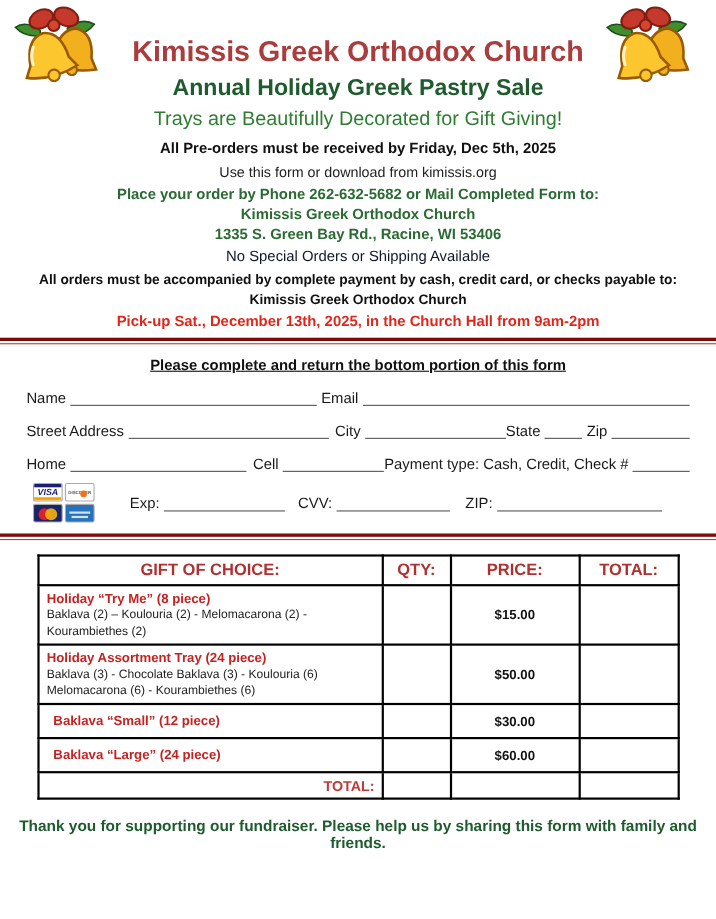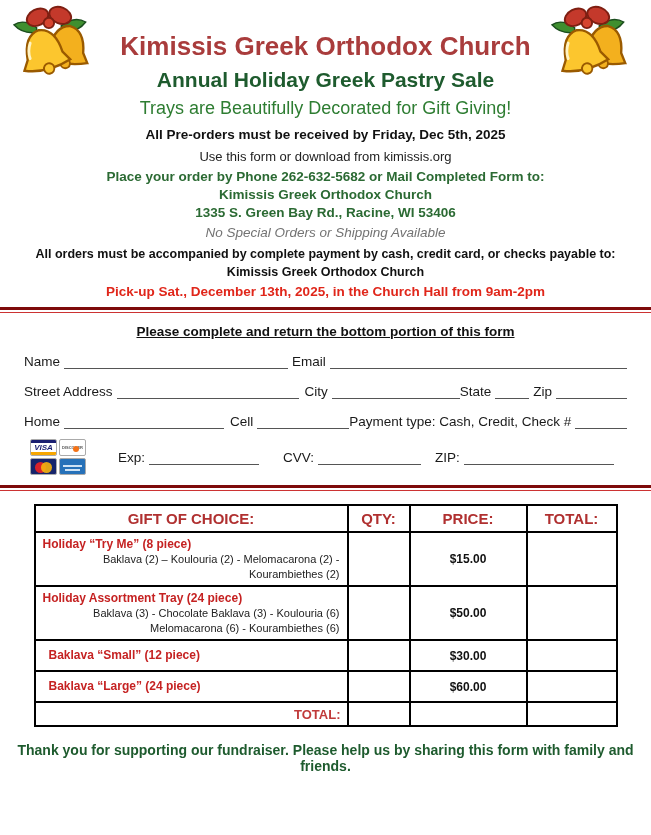--- a/index.html
+++ b/index.html
@@ -16,21 +16,21 @@
   .bells.left { left:8px; }
   .bells.right { right:10px; }
 
   .t-title   { margin-top:32px; font-size:26px; font-weight:bold; color:#a93c3c; line-height:28px; }
   .t-sub     { margin-top:8px;  font-size:21px; font-weight:bold; color:#1e5b2e; line-height:24px; }
   .t-tag     { margin-top:6px;  font-size:18px; font-weight:normal; color:#2e7d32; line-height:21px; }
   .t-dead    { margin-top:8px;  font-size:13.5px; font-weight:bold; color:#111;   line-height:16px; }
   .t-use     { margin-top:6px;  font-size:13px;   color:#222; line-height:15px; }
   .t-green   { margin-top:5px;  font-size:13.5px; font-weight:bold; color:#2b6a33; line-height:15px; }
   .t-green2  { margin-top:3px;  font-size:13.5px; font-weight:bold; color:#2b6a33; line-height:15px; }
-  .t-redline { margin-top:5px;  font-size:13.5px; color:#737373; line-height:15px;font-style:italic; }
+  .t-redline { margin-top:5px;  font-size:13.5px; color:#0f172a; line-height:15px; }
   .t-blackb  { margin-top:7px;  font-size:12.5px; font-weight:bold; color:#111; line-height:14px; }
   .t-payee   { margin-top:4px;  font-size:12.5px; font-weight:bold; color:#111; line-height:14px; }
   .t-pickup  { margin-top:5px;  font-size:13.5px; font-weight:bold; color:#e0261a; line-height:16px; }
 
   .divider { margin-top:7px; height:6px; border-top:3px solid #7e0b0b; border-bottom:1.5px solid #c33; }
 
   
   .form-heading { margin-top:11px; font-size:13.5px; font-weight:bold; text-decoration:underline; color:#111; }
   .form-area { padding:0 24px; }
   .frow { display:flex; align-items:flex-end; margin-top:15px; font-size:13.5px; white-space:nowrap; }
@@ -57,21 +57,21 @@
   .card-lines .frow { margin-top:0; }
   .card-lines .frow + .frow { margin-top:6px; }
 
   
   table.order { margin:13px auto 0; width:582px; border-collapse:collapse; table-layout:fixed; }
   table.order th, table.order td { border:2px solid #000; vertical-align:middle; }
   table.order th { font-size:15px; font-weight:bold; color:#b03030; padding:4px 2px; text-align:center; }
   col.c-gift { width:313px; } col.c-qty { width:62px; } col.c-price { width:117px; } col.c-total { width:90px; }
   td.gift { padding:4px 7px; }
   .rt { font-size:12px; font-weight:bold; color:#c52222; line-height:15px; }
-  .rd { font-size:11px; color:#222; line-height:14.5px;text-align:right; }
+  .rd { font-size:11px; color:#222; line-height:14.5px; }
   .rd:empty { display:none; }
   td.price { text-align:center; font-size:12px; font-weight:bold; color:#111; }
   tr.short td.gift { padding:7px 13px;margin-top:16px; }
   tr.total-row td { height:24px; }
   td.tl { text-align:right; font-size:13px; font-weight:bold; color:#c03a3a; padding-right:6px; }
 
   
   .thanks { margin-top:15px; font-size:14px; font-weight:bold; color:#1e5b2e; }
 </style>
 </head>
@@ -167,21 +167,21 @@
         <div class="clogo discover">
             <span>DISCOVER</span>
           </div>
         <div class="clogo mc"></div>
         <div class="clogo amex"></div>
       </div>
       <div class="card-lines">
         <div class="frow">
           <span class="lbl">Exp:</span>
           <span class="fill" style="width:110px"></span>
-          <span class="lbl" style="margin-left:24px">CVV:</span>
+          <span class="lbl" style="margin-left:12px">CVV:</span>
           <span class="fill" style="width:103px"></span>
           <span class="lbl" style="margin-left:14px">ZIP:</span>
           <span class="fill" style="width:150px"></span>
         </div>
       </div>
     </div>
   </div>
 
   <div class="divider" style="margin-top:10px"></div>
 

